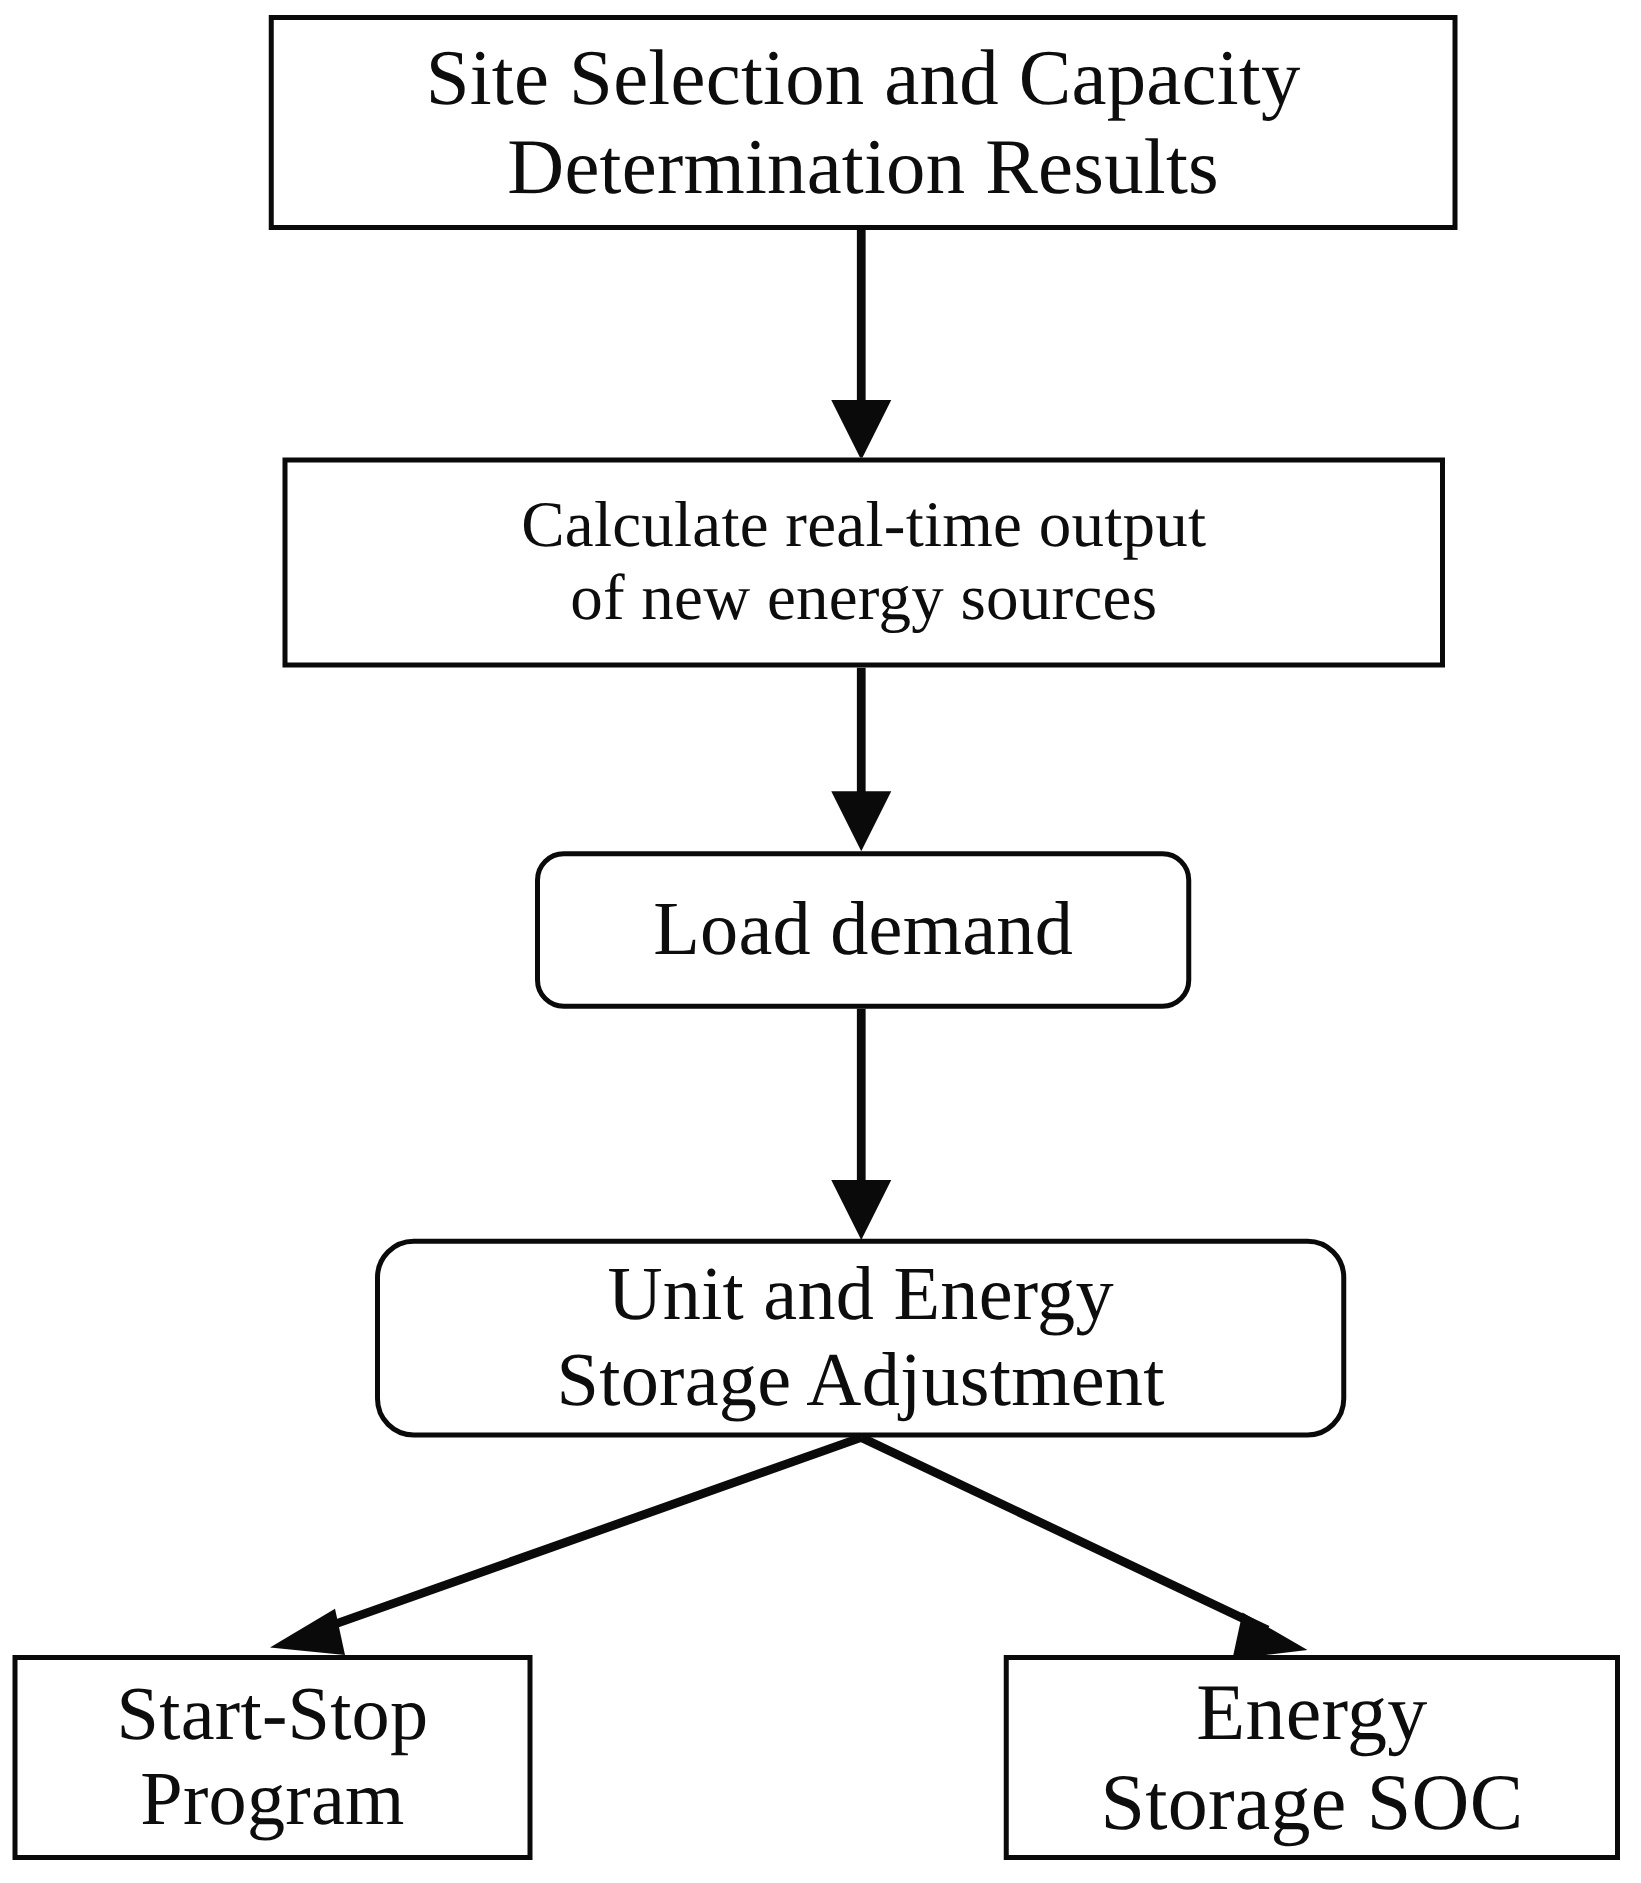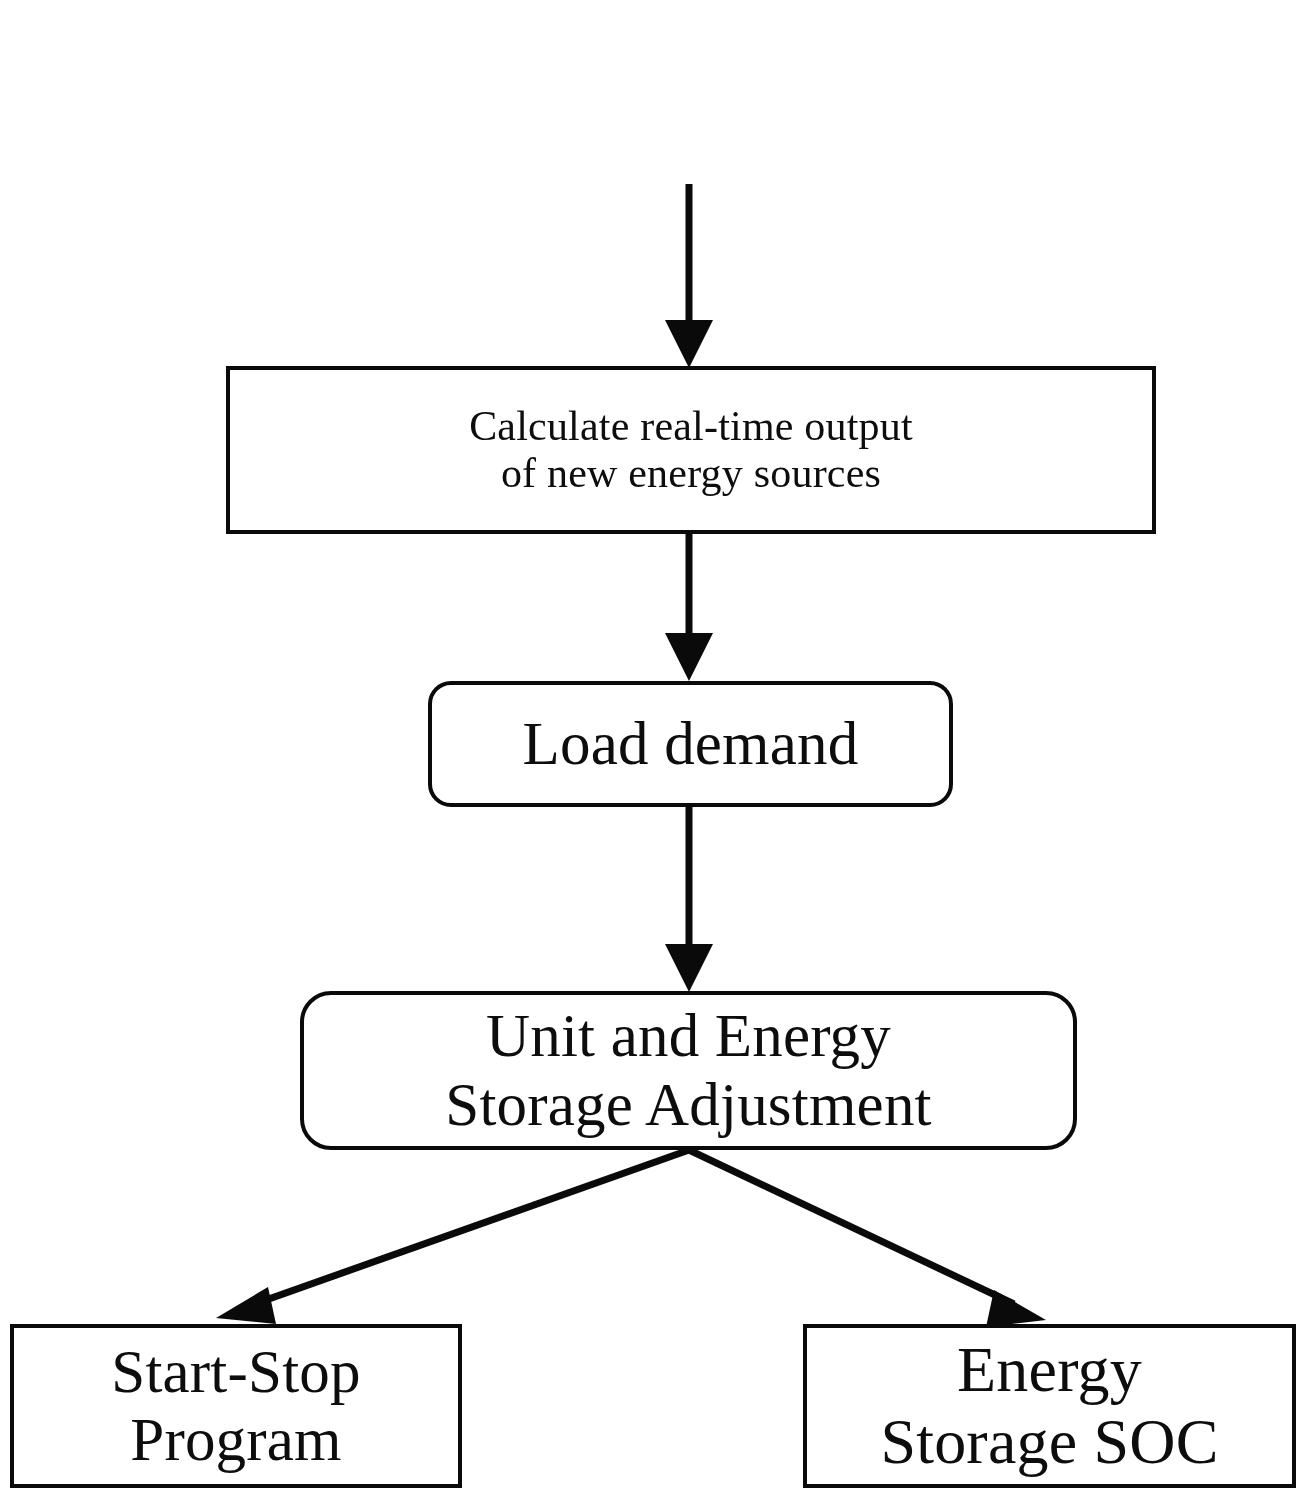--- a/index.html
+++ b/index.html
@@ -51,34 +51,34 @@
 
   
   #box-site-selection {
     left: 215px; top: 12px; width: 951px; height: 172px;
   }
   #box-site-selection .flow-box-label { font-size: 63px; }
 
   #box-calculate-output {
     left: 226px; top: 366px; width: 930px; height: 168px;
   }
-  #box-calculate-output .flow-box-label { font-size: 42px; }
+  #box-calculate-output .flow-box-label { font-size: 52px; }
 
   #box-load-demand {
     left: 428px; top: 681px; width: 525px; height: 126px; border-radius: 23px;
   }
   #box-load-demand .flow-box-label { font-size: 61px; }
 
   #box-unit-storage-adjustment {
     left: 300px; top: 991px; width: 777px; height: 159px; border-radius: 31px;
   }
   #box-unit-storage-adjustment .flow-box-label { font-size: 61px; }
 
   #box-start-stop-program {
-    left: 10px; top: 1324px; width: 452px; height: 164px;
+    left: 10px; top: 1324px; width: 416px; height: 164px;
   }
   #box-start-stop-program .flow-box-label { font-size: 61px; }
 
   #box-energy-storage-soc {
     left: 803px; top: 1324px; width: 493px; height: 164px;
   }
   #box-energy-storage-soc .flow-box-label { font-size: 64px; }
 </style>
 </head>
 <body>
@@ -106,20 +106,24 @@
       <line x1="689" y1="1150" x2="249" y2="1306" stroke="#0a0a0a" stroke-width="7"></line>
       <polygon points="216,1318 268,1287 276,1324" fill="#0a0a0a"></polygon>
     </g>
 
     <g>
       <line x1="689" y1="1150" x2="1014" y2="1304" stroke="#0a0a0a" stroke-width="7"></line>
       <polygon points="1046,1320 994,1290 986,1327" fill="#0a0a0a"></polygon>
     </g>
   </svg>
 
+  <div class="flow-box" id="box-site-selection">
+    <span class="flow-box-label">Site Selection and Capacity
+Determination Results</span>
+  </div>
 
   <div class="flow-box" id="box-calculate-output">
     <span class="flow-box-label">Calculate real-time output
 of new energy sources</span>
   </div>
 
   <div class="flow-box" id="box-load-demand">
     <span class="flow-box-label">Load demand</span>
   </div>
 

